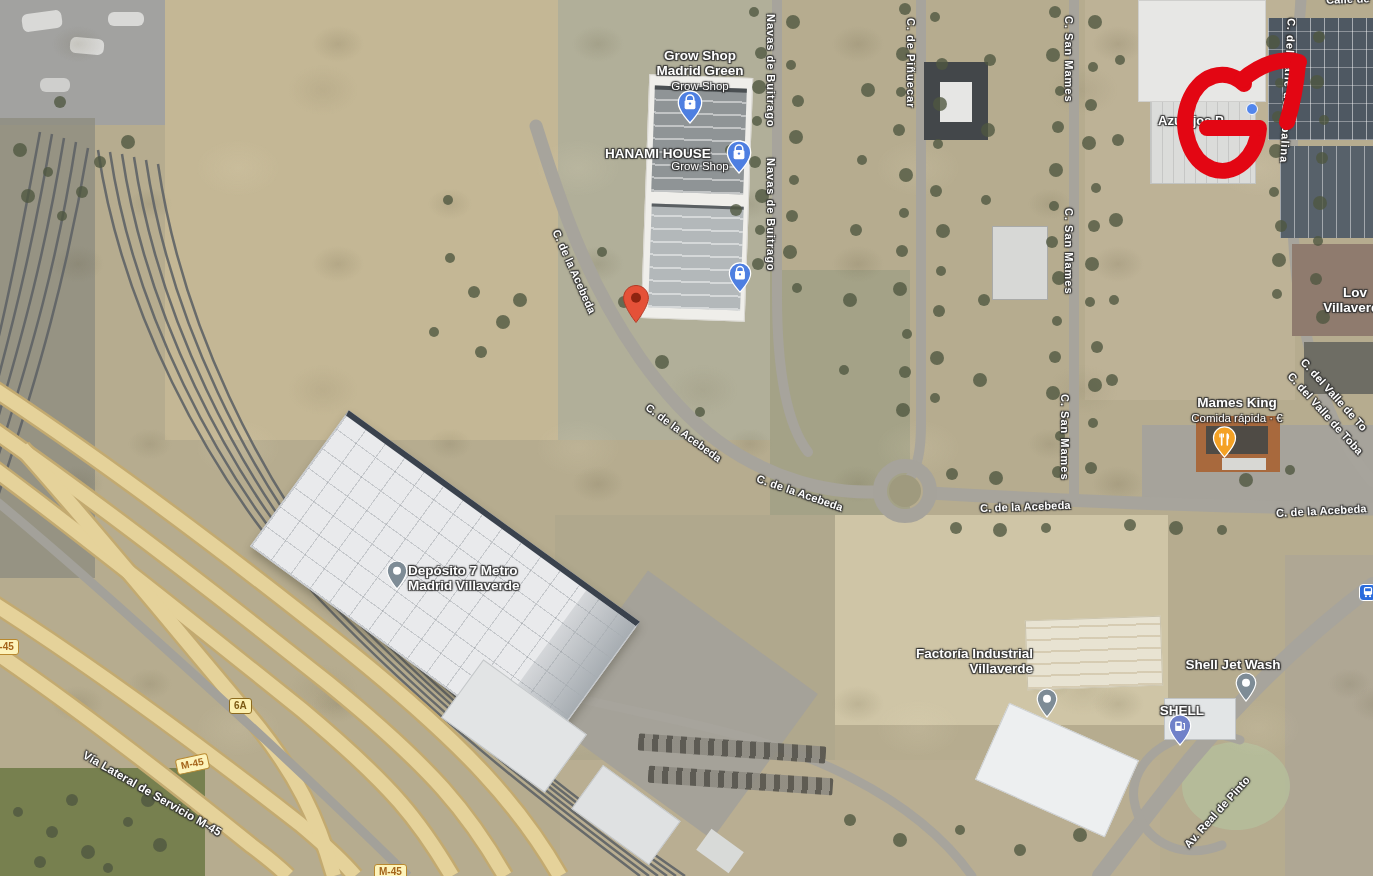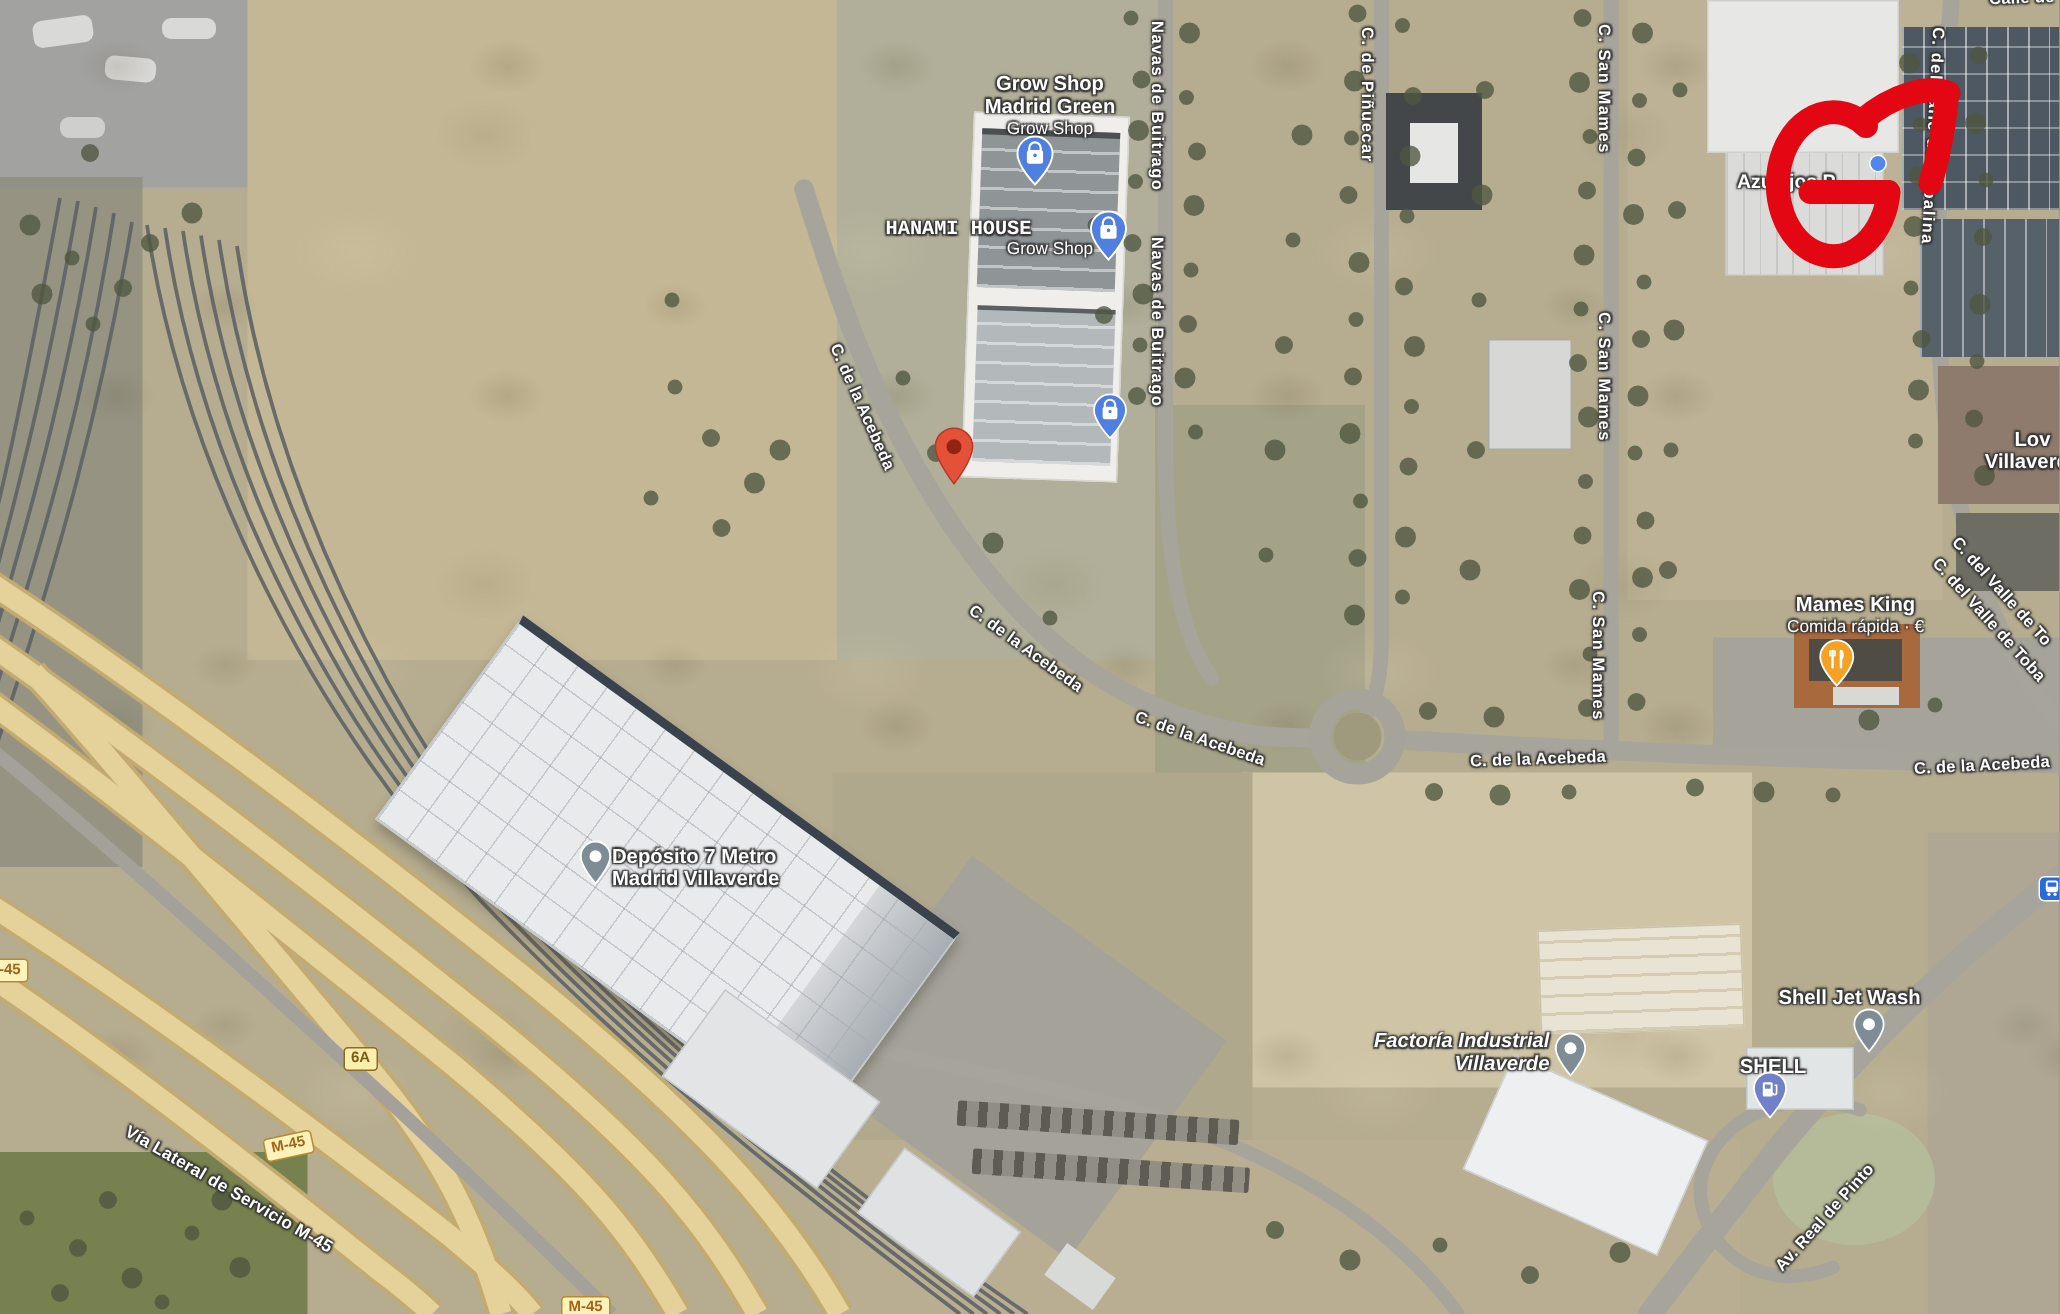--- a/index.html
+++ b/index.html
@@ -338,27 +338,27 @@
   <div class="lbl street dstreet" style="left:757px;top:472px;transform:rotate(19deg);">C. de la Acebeda</div>
   <div class="lbl street dstreet" style="left:980px;top:502px;transform:rotate(-2deg);">C. de la Acebeda</div>
   <div class="lbl street dstreet" style="left:1276px;top:507px;transform:rotate(-3deg);">C. de la Acebeda</div>
   <div class="lbl street" style="left:1326px;top:-7px;transform:rotate(-2deg);">Calle de</div>
   <div class="lbl street dstreet" style="left:84px;top:748px;font-size:11.5px;transform:rotate(30deg);">Vía Lateral de Servicio M-45</div>
   <div class="lbl street dstreet" style="left:1186px;top:840px;transform:rotate(-48deg);">Av. Real de Pinto</div>
 
   <div class="lbl poi-t" style="left:620px;top:48px;width:160px;">Grow Shop
 Madrid Green</div>
   <div class="lbl poi-s" style="left:620px;top:80px;width:160px;">Grow Shop</div>
-  <div class="lbl poi-t" style="left:564px;top:146px;width:150px;font-family:Liberation Mono, monospace;">HANAMI HOUSE</div>
+  <div class="lbl poi-t" style="left:583px;top:146px;width:150px;">HANAMI HOUSE</div>
   <div class="lbl poi-s" style="left:640px;top:160px;width:120px;">Grow Shop</div>
   <div class="lbl poi-t" style="left:1167px;top:395px;width:140px;">Mames King</div>
   <div class="lbl poi-s" style="left:1167px;top:412px;width:140px;">Comida rápida · €</div>
   <div class="lbl poi-t" style="left:408px;top:563px;text-align:left;">Depósito 7 Metro
 Madrid Villaverde</div>
-  <div class="lbl poi-t" style="left:913px;top:686px;width:120px;text-align:right;font-style:italic;">Factoría Industrial
+  <div class="lbl poi-t" style="left:913px;top:646px;width:120px;text-align:right;">Factoría Industrial
 Villaverde</div>
   <div class="lbl poi-t" style="left:1167px;top:657px;width:110px;margin-left:11px;">Shell Jet Wash</div>
   <div class="lbl poi-t" style="left:1142px;top:703px;width:80px;">SHELL</div>
   <div class="lbl poi-t" style="left:1158px;top:114px;text-align:left;font-size:13px;">Azulejos P</div>
   <div class="lbl poi-t" style="left:1300px;top:285px;width:110px;">Lov
 Villaverde</div>
 
   <div class="badge" style="left:-14px;top:639px;">M-45</div>
   <div class="badge" style="left:176px;top:756px;transform:rotate(-12deg);">M-45</div>
   <div class="badge" style="left:374px;top:864px;">M-45</div>

